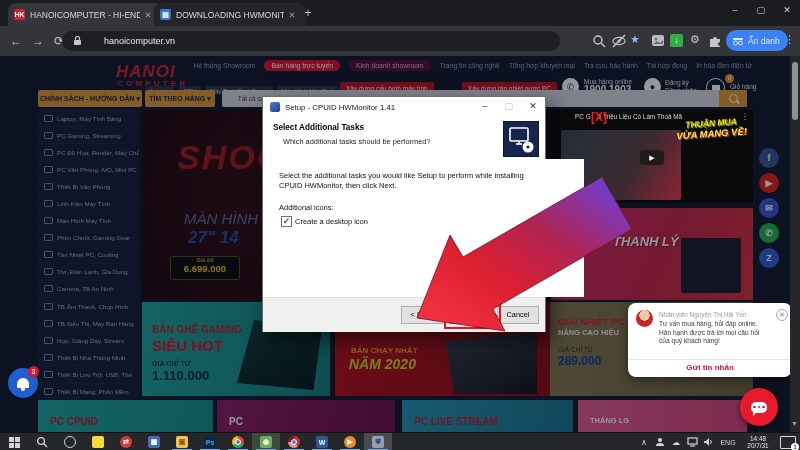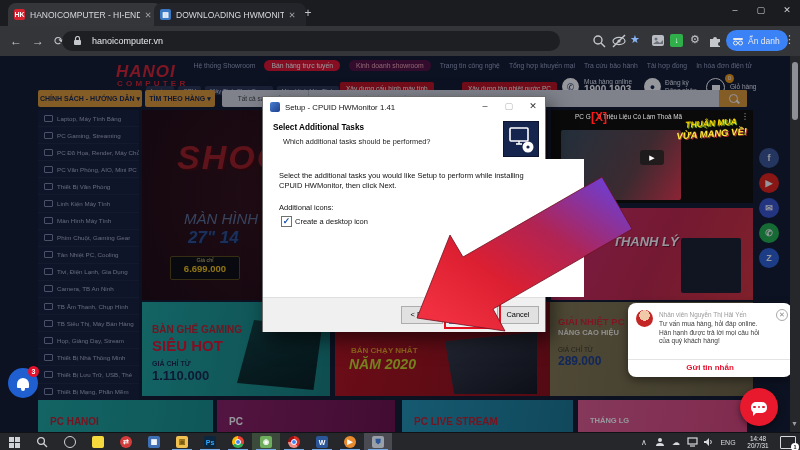--- a/index.html
+++ b/index.html
@@ -201,21 +201,21 @@
   <div class="abs" id="toolbar">
     <span class="navico">←</span>
     <span class="navico">→</span>
     <span class="navico">⟳</span>
   </div>
   <div class="abs" id="urlpill">
     <svg width="16" height="10" style="margin-left:8px">
         <rect x="4" y="4" width="7" height="5" rx="1" fill="#c4c7cc"></rect>
         <path d="M5.5 4 V2.5 a2 2 0 0 1 4 0 V4" fill="none" stroke="#c4c7cc" stroke-width="1.2"></path>
       </svg>
-    <span style="margin-left:6px">hanoicomputer.vn</span>
+    <span style="margin-left:18px">hanoicomputer.vn</span>
   </div>
   <svg class="abs" style="left:592px;top:34px" width="14" height="14">
       <circle cx="6" cy="6" r="4" fill="none" stroke="#c4c7cc" stroke-width="1.4"></circle>
       <line x1="9" y1="9" x2="13" y2="13" stroke="#c4c7cc" stroke-width="1.4"></line>
     </svg>
   <svg class="abs" style="left:611px;top:34px" width="16" height="14">
       <ellipse cx="8" cy="7" rx="6" ry="3.6" fill="none" stroke="#c4c7cc" stroke-width="1.2"></ellipse>
       <circle cx="8" cy="7" r="1.6" fill="#c4c7cc"></circle>
       <line x1="2" y1="13" x2="14" y2="1" stroke="#c4c7cc" stroke-width="1.4"></line>
     </svg>
@@ -424,21 +424,21 @@
     <div class="abs promo" id="promoC">
       <div class="abs pC1">GIẢI NHIỆT PC</div>
       <div class="abs pC2">NÂNG CAO HIỆU</div>
       <div class="abs pC3">GIÁ CHỈ TỪ</div>
       <div class="abs pC4">289.000</div>
     </div>
 
     <div id="botrow"></div>
 
     <div class="abs botb" id="bot0">
-        <div class="bt" style="color: rgb(195, 32, 44); font-size: 10px;">PC HANOI</div>
+        <div class="bt" style="color: rgb(195, 32, 44); font-size: 10px;">PC CPUID</div>
       </div>
       <div class="abs botb" id="bot1">
         <div class="bt" style="color: rgb(255, 255, 255); font-size: 10px;">PC</div>
       </div>
       <div class="abs botb" id="bot2">
         <div class="bt" style="color: rgb(195, 32, 44); font-size: 10px;">PC LIVE STREAM</div>
       </div>
       <div class="abs botb" id="bot3">
         <div class="bt" style="color: rgb(255, 255, 255); font-size: 7.5px;">THÁNG LG</div>
       </div>

